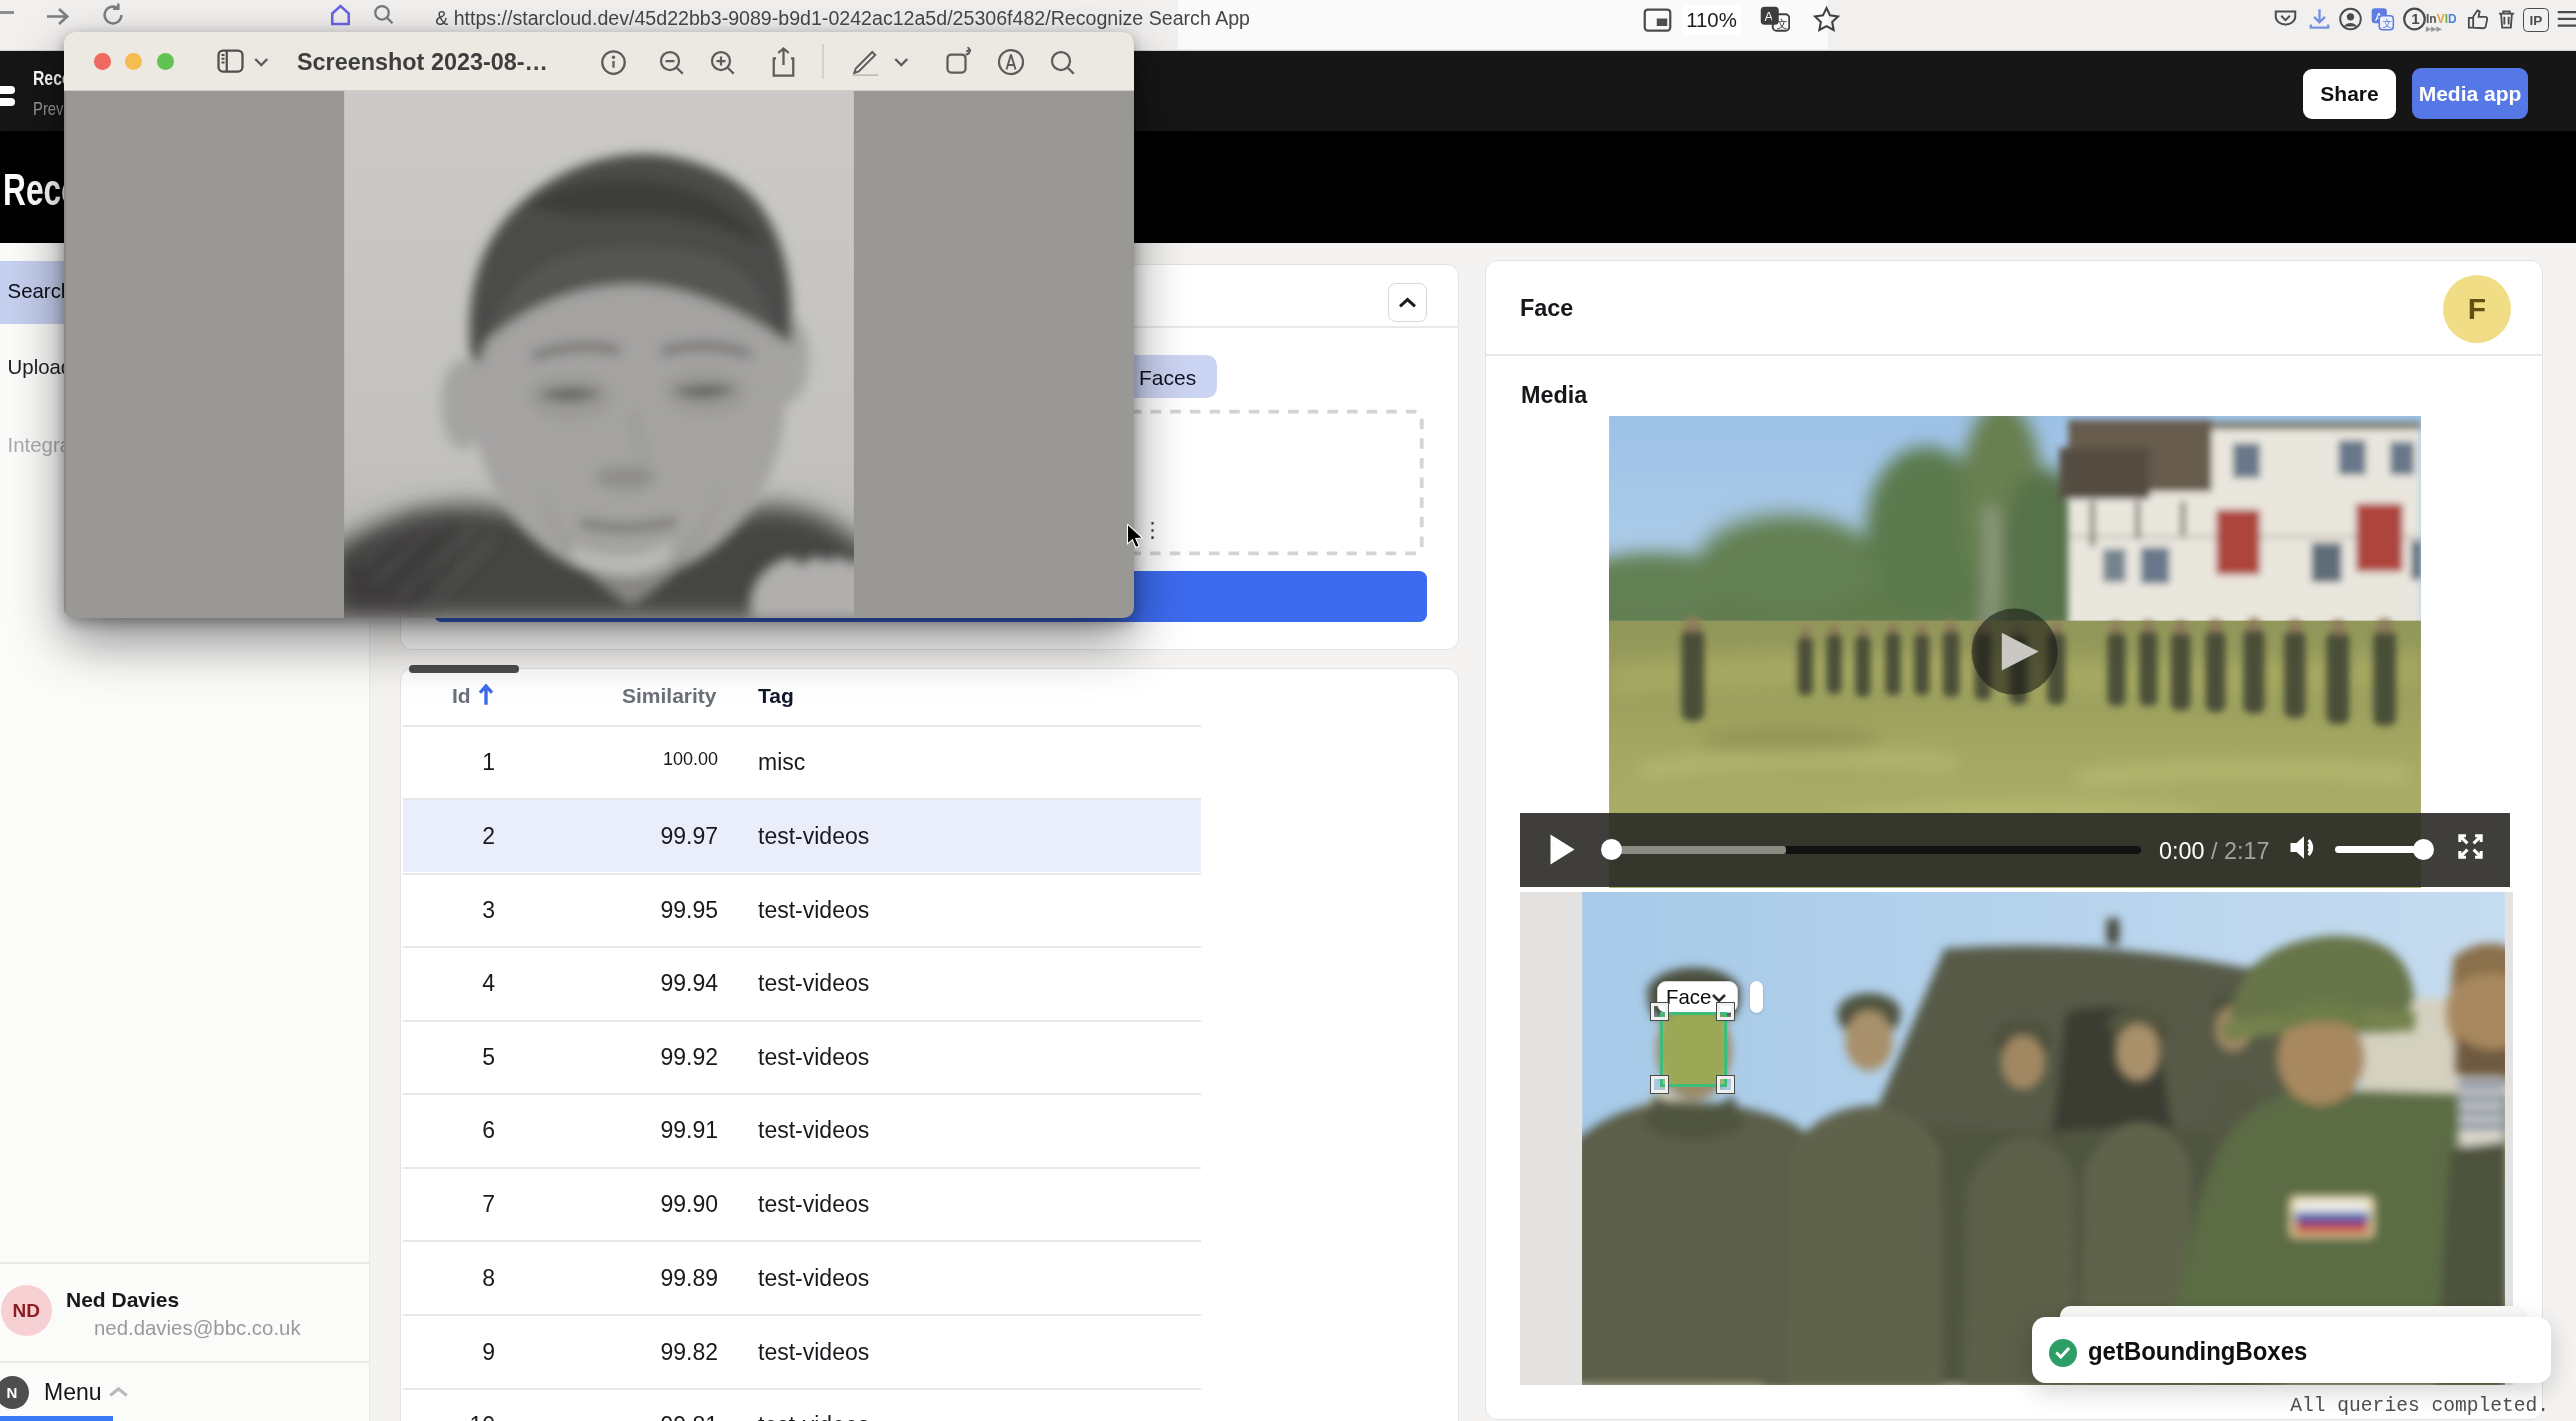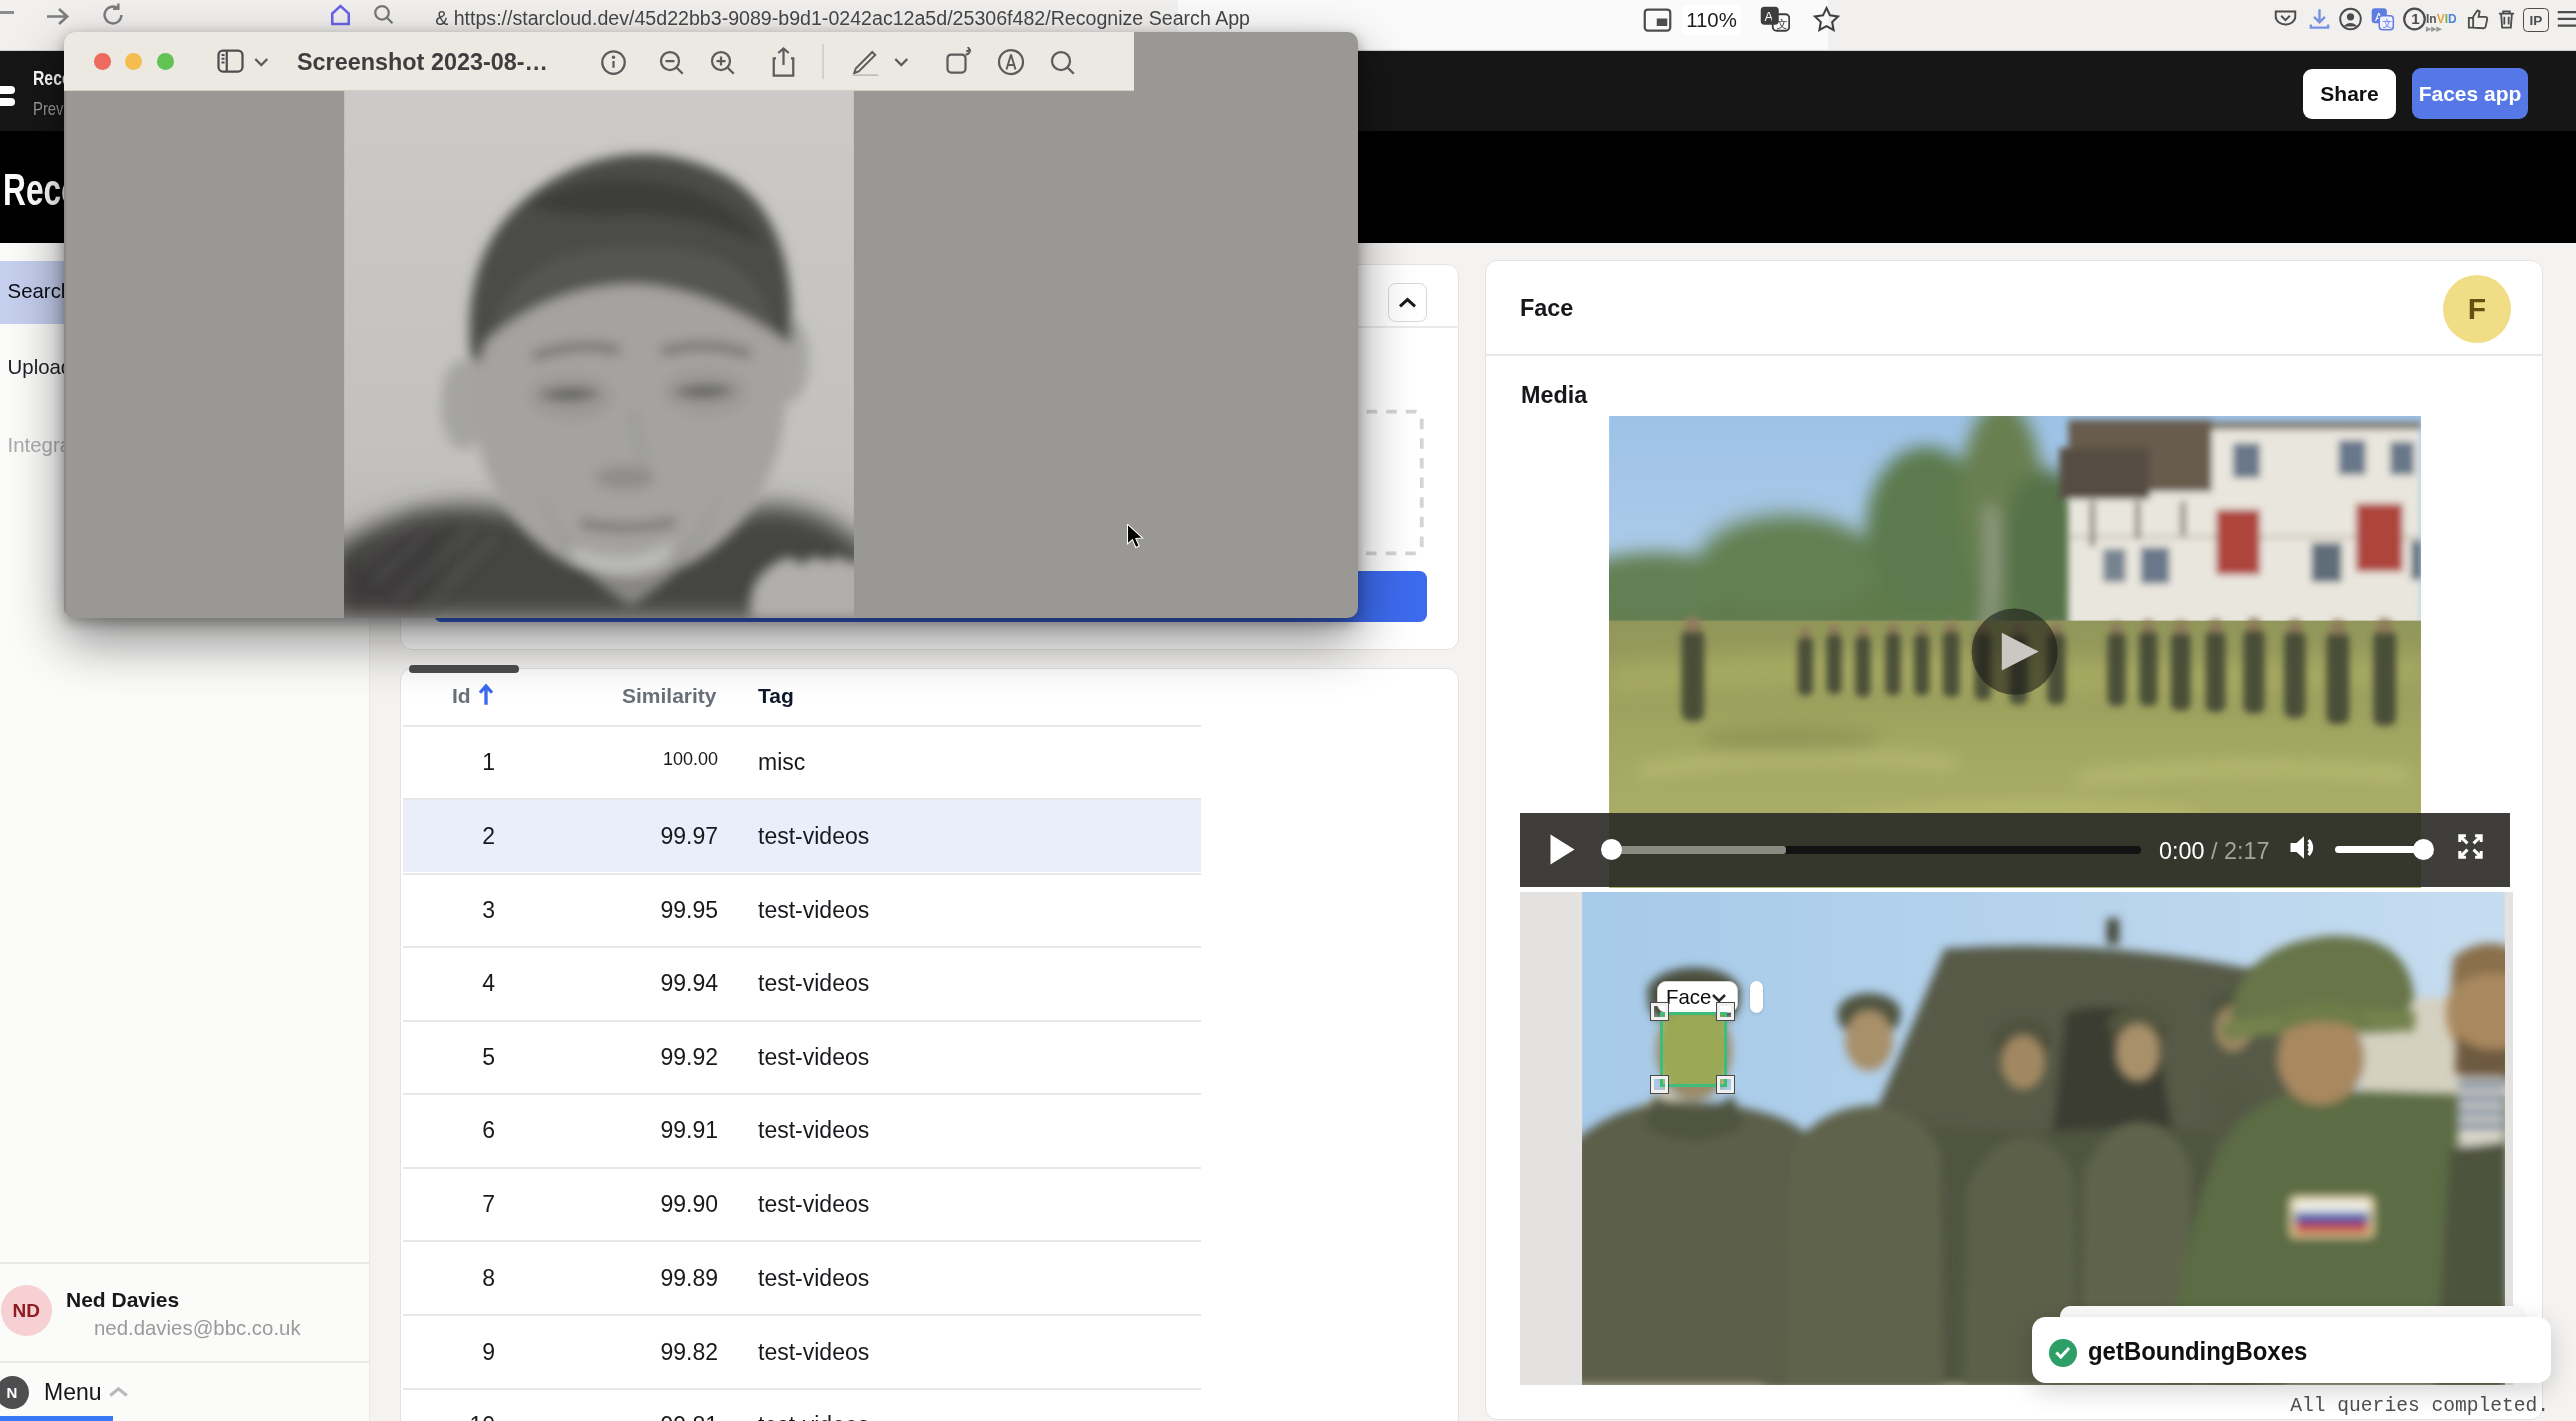--- a/index.html
+++ b/index.html
@@ -78,21 +78,21 @@
 <svg class="abs" style="left:2556px;top:9px" width="23" height="21" viewBox="0 0 30 28">
       <path d="M2 4 h26 M2 13 h26 M2 22 h26" stroke="#4c4c4c" stroke-width="3" fill="none"></path>
     </svg>
 
 <div class="abs" style="left:0;top:51px;width:2576px;height:81px;background:#161617;"></div>
 <div class="abs" style="left:0;top:86px;width:15px;height:8.3px;background:#fff;border-radius:0 3.8px 3.8px 0;"></div>
 <div class="abs" style="left:0;top:98px;width:15px;height:8.3px;background:#fff;border-radius:0 3.8px 3.8px 0;"></div>
 <div class="abs" style="left:33px;top:66px;font-size:21px;font-weight:bold;color:#fff;transform:scaleX(0.75);transform-origin:left;">Recognize Search App</div>
 <div class="abs" style="left:33px;top:98px;font-size:19px;color:#9b9b9b;transform:scaleX(0.78);transform-origin:left;">Preview</div>
 <div class="abs" style="left:2303px;top:69px;width:93px;height:50px;background:#fff;border-radius:9px;text-align:center;line-height:50px;font-size:21px;font-weight:bold;color:#101010;">Share</div>
-<div class="abs" style="left:2412px;top:68px;width:116px;height:51px;background:#5678e7;border-radius:9px;text-align:center;line-height:51px;font-size:21px;font-weight:bold;color:#fff;">Faces app</div>
+<div class="abs" style="left:2412px;top:68px;width:116px;height:51px;background:#5678e7;border-radius:9px;text-align:center;line-height:51px;font-size:21px;font-weight:bold;color:#fff;">Media app</div>
 
 <div class="abs" style="left:0;top:131px;width:2576px;height:112px;background:#000;"></div>
 <div class="abs" style="left:3px;top:165px;font-size:44px;font-weight:bold;color:#fff;transform:scaleX(0.72);transform-origin:left;">Recognize Search App</div>
 
 <div class="abs" style="left:0;top:243px;width:370px;height:1178px;background:#fbfbfa;border-right:1.5px solid #eae9e7;box-sizing:border-box;"></div>
 <div class="abs" style="left:0;top:261px;width:370px;height:63px;background:#c5cfee;"></div>
 <div class="abs" style="left:7.6px;top:280px;font-size:20.4px;color:#0d0d14;">Search Faces</div>
 <div class="abs" style="left:7.6px;top:356px;font-size:20.4px;color:#20202a;">Upload Media</div>
 <div class="abs" style="left:7.6px;top:434px;font-size:20.4px;color:#ababab;">Integrations</div>
 
@@ -407,21 +407,21 @@
 <div class="abs" style="left:2060px;top:1306px;width:463px;height:30px;background:#fbfbfa;border-radius:10.6px;box-shadow:0 1.5px 6px rgba(0,0,0,0.10);"></div>
 <div class="abs" style="left:2032px;top:1317px;width:519px;height:66px;background:#fff;border-radius:13.6px;box-shadow:0 7.6px 26px rgba(0,0,0,0.18);"></div>
 <div class="abs" style="left:2049px;top:1339px;width:28px;height:28px;border-radius:50%;background:#2d9e66;"></div>
 <svg class="abs" style="left:2054px;top:1345px" width="17.4" height="15" viewBox="0 0 23 20">
       <path d="M3 10 L9 16 L20 4" stroke="#fff" stroke-width="4" fill="none"></path>
     </svg>
 <div class="abs" style="left:2088px;top:1336px;font-size:26px;font-weight:bold;color:#0f0f0f;transform:scaleX(0.92);transform-origin:left;">getBoundingBoxes</div>
 
 <div class="abs" style="right:27px;top:1395px;font-size:19.6px;font-family:'Liberation Mono',monospace;color:#4e4e4e;">All queries completed.</div>
 
-<div class="abs" style="left:64px;top:32px;width:1294px;height:586px;border-radius:10.6px;
+<div class="abs" style="left:64px;top:32px;width:1070px;height:586px;border-radius:10.6px;
      box-shadow:0 23px 53px rgba(0,0,0,0.45), 0 4.5px 13.6px rgba(0,0,0,0.30);background:#999895;overflow:hidden;">
   
   <div class="abs" style="left:0;top:0;width:1070px;height:59px;background:#ece9e3;border-bottom:0.8px solid #d2cfc9;box-sizing:border-box;"></div>
   <div class="abs" style="left:30px;top:21px;width:16.6px;height:16.6px;border-radius:50%;background:#ee6a5e;"></div>
   <div class="abs" style="left:61px;top:21px;width:16.6px;height:16.6px;border-radius:50%;background:#f5bd4f;"></div>
   <div class="abs" style="left:93px;top:21px;width:16.6px;height:16.6px;border-radius:50%;background:#61c354;"></div>
   <svg class="abs" style="left:153px;top:17.4px" width="27" height="24" viewBox="0 0 36 32">
         <rect x="2" y="2" width="32" height="28" rx="6" stroke="#4e4e4e" stroke-width="3" fill="none"></rect>
         <path d="M13 2 v28" stroke="#4e4e4e" stroke-width="3"></path>
         <path d="M6 8 h4 M6 13 h4 M6 18 h4" stroke="#4e4e4e" stroke-width="2.4"></path>

